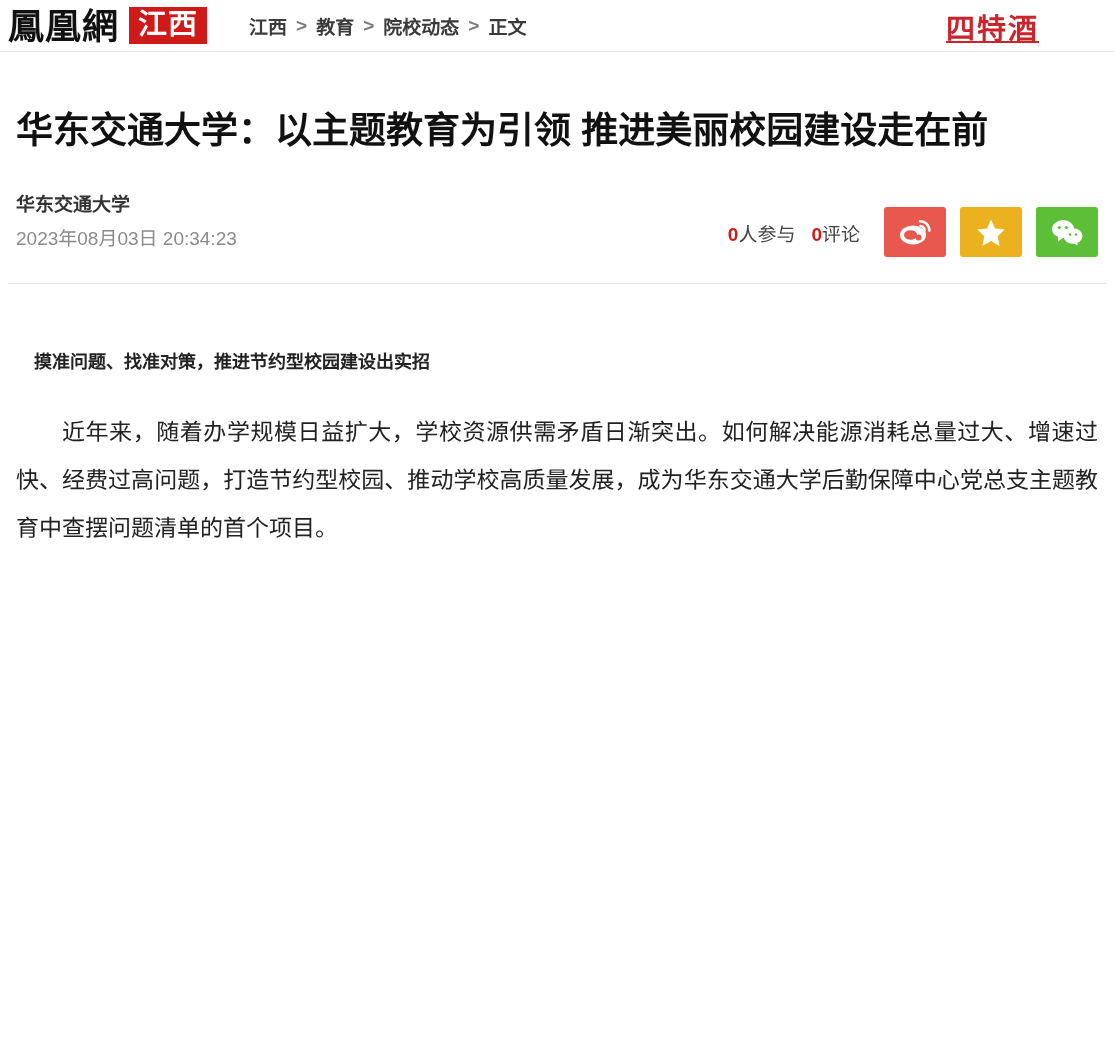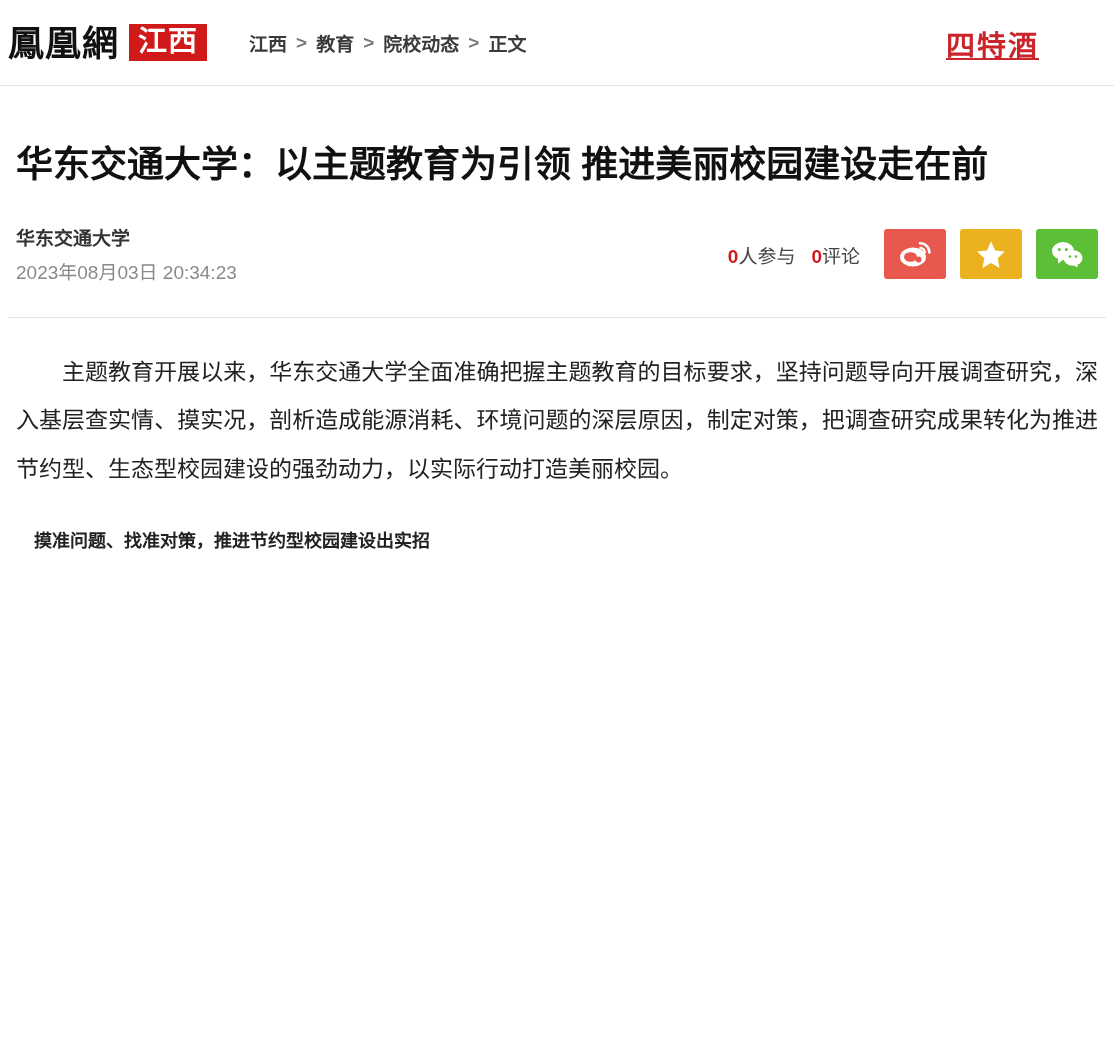--- a/index.html
+++ b/index.html
@@ -10,21 +10,21 @@
   body {
     width: 1114px;
     min-height: 1041px;
     font-family: "Liberation Sans", sans-serif;
     color: #222;
     -webkit-font-smoothing: antialiased;
   }
 
   
   .site-header {
-    height: 86px;
+    height: 52px;
     border-bottom: 1px solid #e3e3e3;
     display: flex;
     align-items: center;
     padding: 0 20px 0 8px;
     box-sizing: border-box;
   }
   .logo-group {
     display: flex;
     align-items: center;
     gap: 10px;
@@ -100,21 +100,21 @@
     color: #333;
   }
   .pubtime {
     font-size: 19px;
     color: #8a8a8a;
     margin-top: 7px;
   }
   .social-row {
     position: absolute;
     right: 0;
-    top: 6px;
+    top: 18px;
     display: flex;
     align-items: center;
     gap: 14px;
   }
   .counts {
     display: flex;
     align-items: baseline;
     gap: 16px;
     margin-right: 10px;
     font-size: 19px;
@@ -236,17 +236,17 @@
             <circle cx="26" cy="16.5" r="1.3" fill="#5cbf37"></circle>
           </svg>
         </span>
       </div>
     </div>
   </div>
 
   <hr class="divider">
 
   <div class="content">
-    <p>主题教育开展以来，华东交通大学全面准确把握主题教育的目标要求，坚持问题导向开展调查研究，深入基层查实情、摸实况，剖析造成能源消耗、环境问题的深层原因，制定对策，把调查研究成果转化为推进节约型、生态型校园建设的强劲动力，以实际行动打造美丽校园。</p>
     <p class="subhead">摸准问题、找准对策，推进节约型校园建设出实招</p>
+    <p>近年来，随着办学规模日益扩大，学校资源供需矛盾日渐突出。如何解决能源消耗总量过大、增速过快、经费过高问题，打造节约型校园、推动学校高质量发展，成为华东交通大学后勤保障中心党总支主题教育中查摆问题清单的首个项目。</p>
   </div>
 
 </div>
 
 </body></html>

